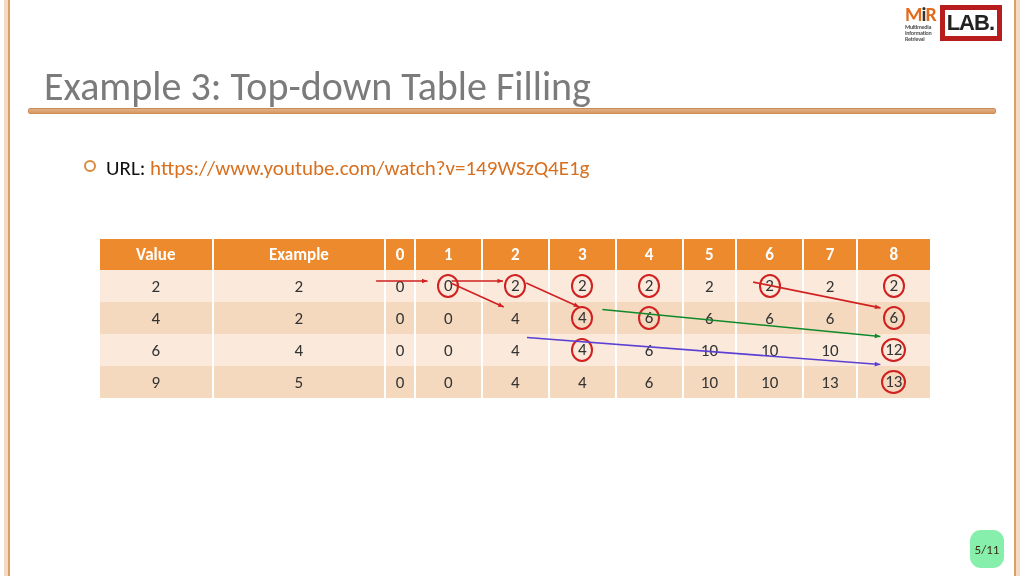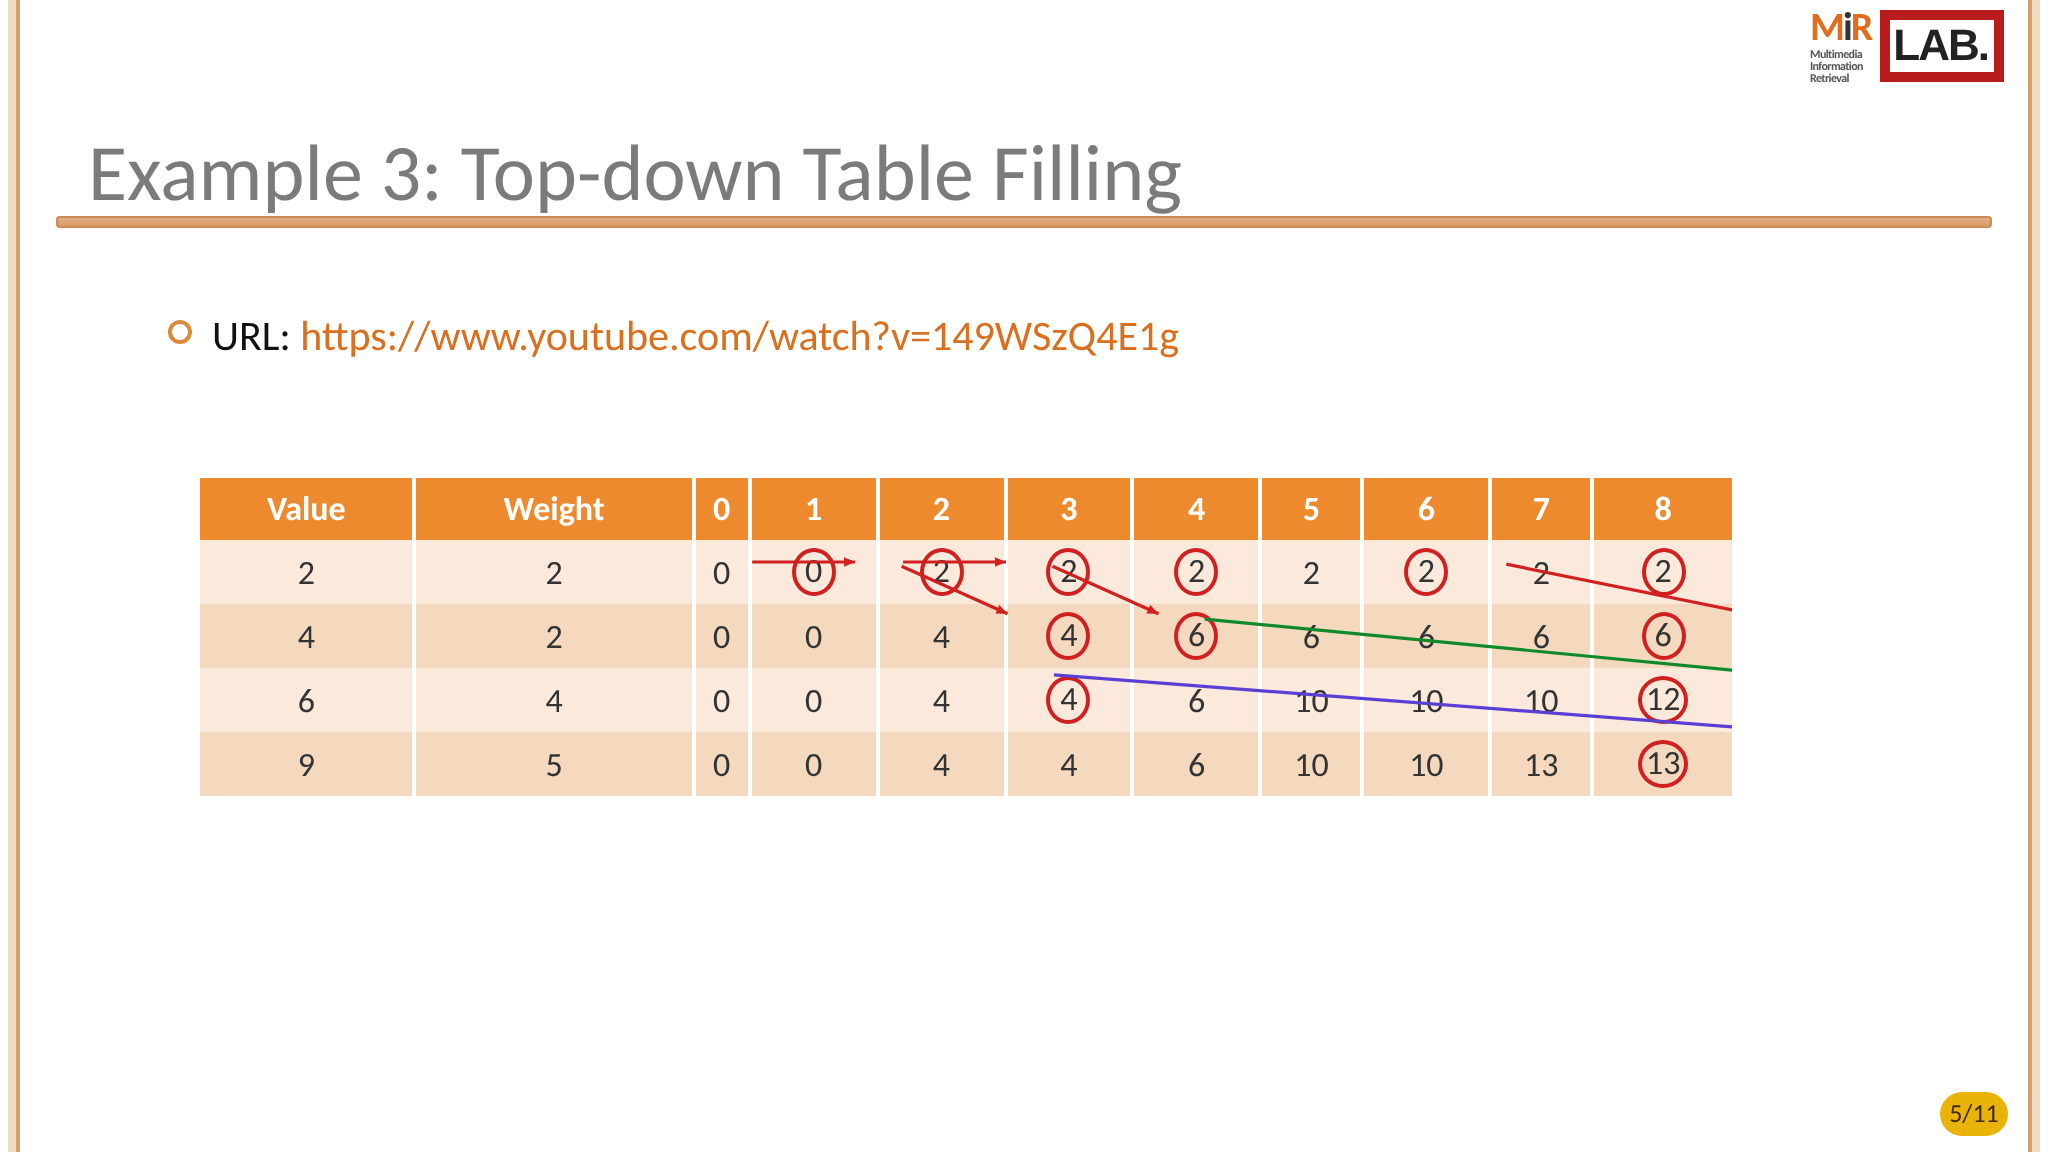--- a/index.html
+++ b/index.html
@@ -109,21 +109,21 @@
     color: #d87020;
   }
   .arrow-glyph {
     font-weight: 900;
     padding: 0 3px;
   }
   .table-wrap {
     position: absolute;
     left: 100px;
     top: 239px;
-    width: 766px;
+    width: 830px;
   }
   table {
     border-collapse: collapse;
     width: 100%;
     font-size: 17px;
   }
   th {
     background: #ed8a2e;
     color: #fff;
     font-weight: 700;
@@ -155,22 +155,22 @@
     width: 100%;
     height: 130px;
     pointer-events: none;
   }
   .overlay line { stroke-width: 1.6; }
   .overlay marker path { fill: context-stroke; }
   .page-num {
     position: absolute;
     right: 20px;
     bottom: 8px;
-    width: 34px; height: 22px;
-    background: #eab308;
+    width: 34px; height: 38px;
+    background: #86efac;
     border-radius: 11px;
     color: #3d2a15;
     font-size: 13px;
     display: flex;
     align-items: center;
     justify-content: center;
   }
 </style>
 </head>
 <body>
@@ -193,21 +193,21 @@
     <span class="bullet-marker"></span>
     <span>URL: </span><a class="url-link">https://www.youtube.com/watch?v=149WSzQ4E1g</a>
   </li>
 </ul>
 
 <div class="table-wrap">
   <table>
     <thead>
         <tr id="thead-row">
           <th>Value</th>
-          <th>Weight</th>
+          <th>Example</th>
           <th>0</th>
           <th>1</th>
           <th>2</th>
           <th>3</th>
           <th>4</th>
           <th>5</th>
           <th>6</th>
           <th>7</th>
           <th>8</th>
         </tr>

